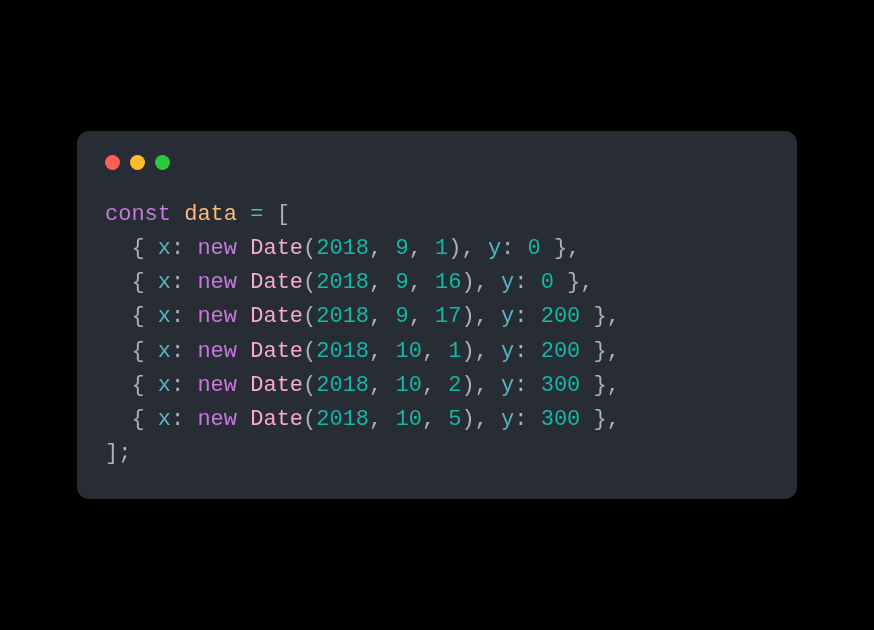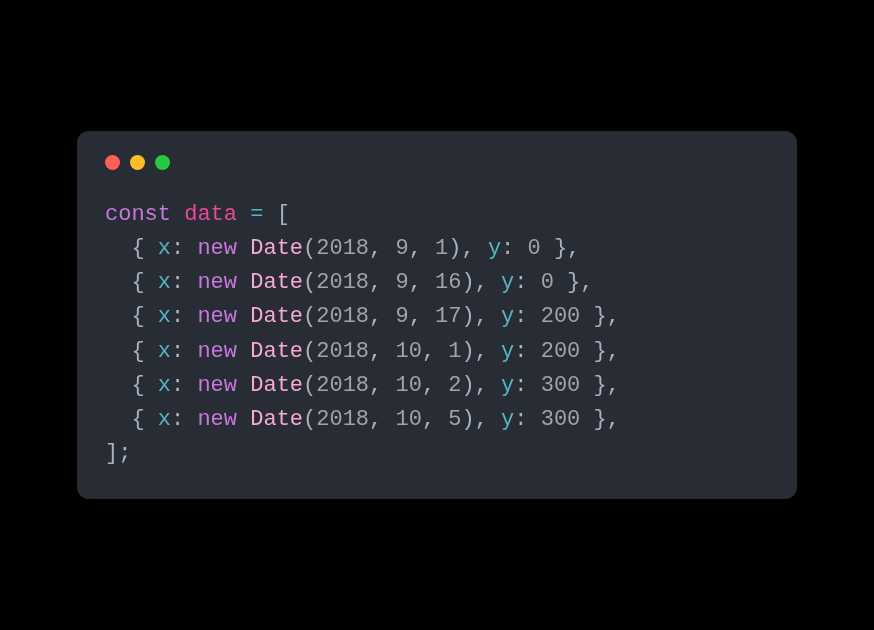--- a/index.html
+++ b/index.html
@@ -34,26 +34,26 @@
   .dot.green { background: #27c93f; }
   pre.code {
     font-family: inherit;
     font-size: 22px;
     line-height: 1.55;
     color: #abb2bf;
     white-space: pre;
   }
   
   .tok-kw     { color: #c678dd; }  
-  .tok-var    { color: #ec4899; }  
+  .tok-var    { color: #fdba74; }  
   .tok-op     { color: #56b6c2; }  
   .tok-punct  { color: #abb2bf; }  
   .tok-prop   { color: #56b6c2; }  
   .tok-class  { color: #f9a8d4; }  
-  .tok-num    { color: #a3a3a3; }  
+  .tok-num    { color: #14b8a6; }  
 </style>
 </head>
 <body>
 
 <div class="window">
 
   <div class="titlebar">
     <span class="dot red"></span>
     <span class="dot yellow"></span>
     <span class="dot green"></span>

